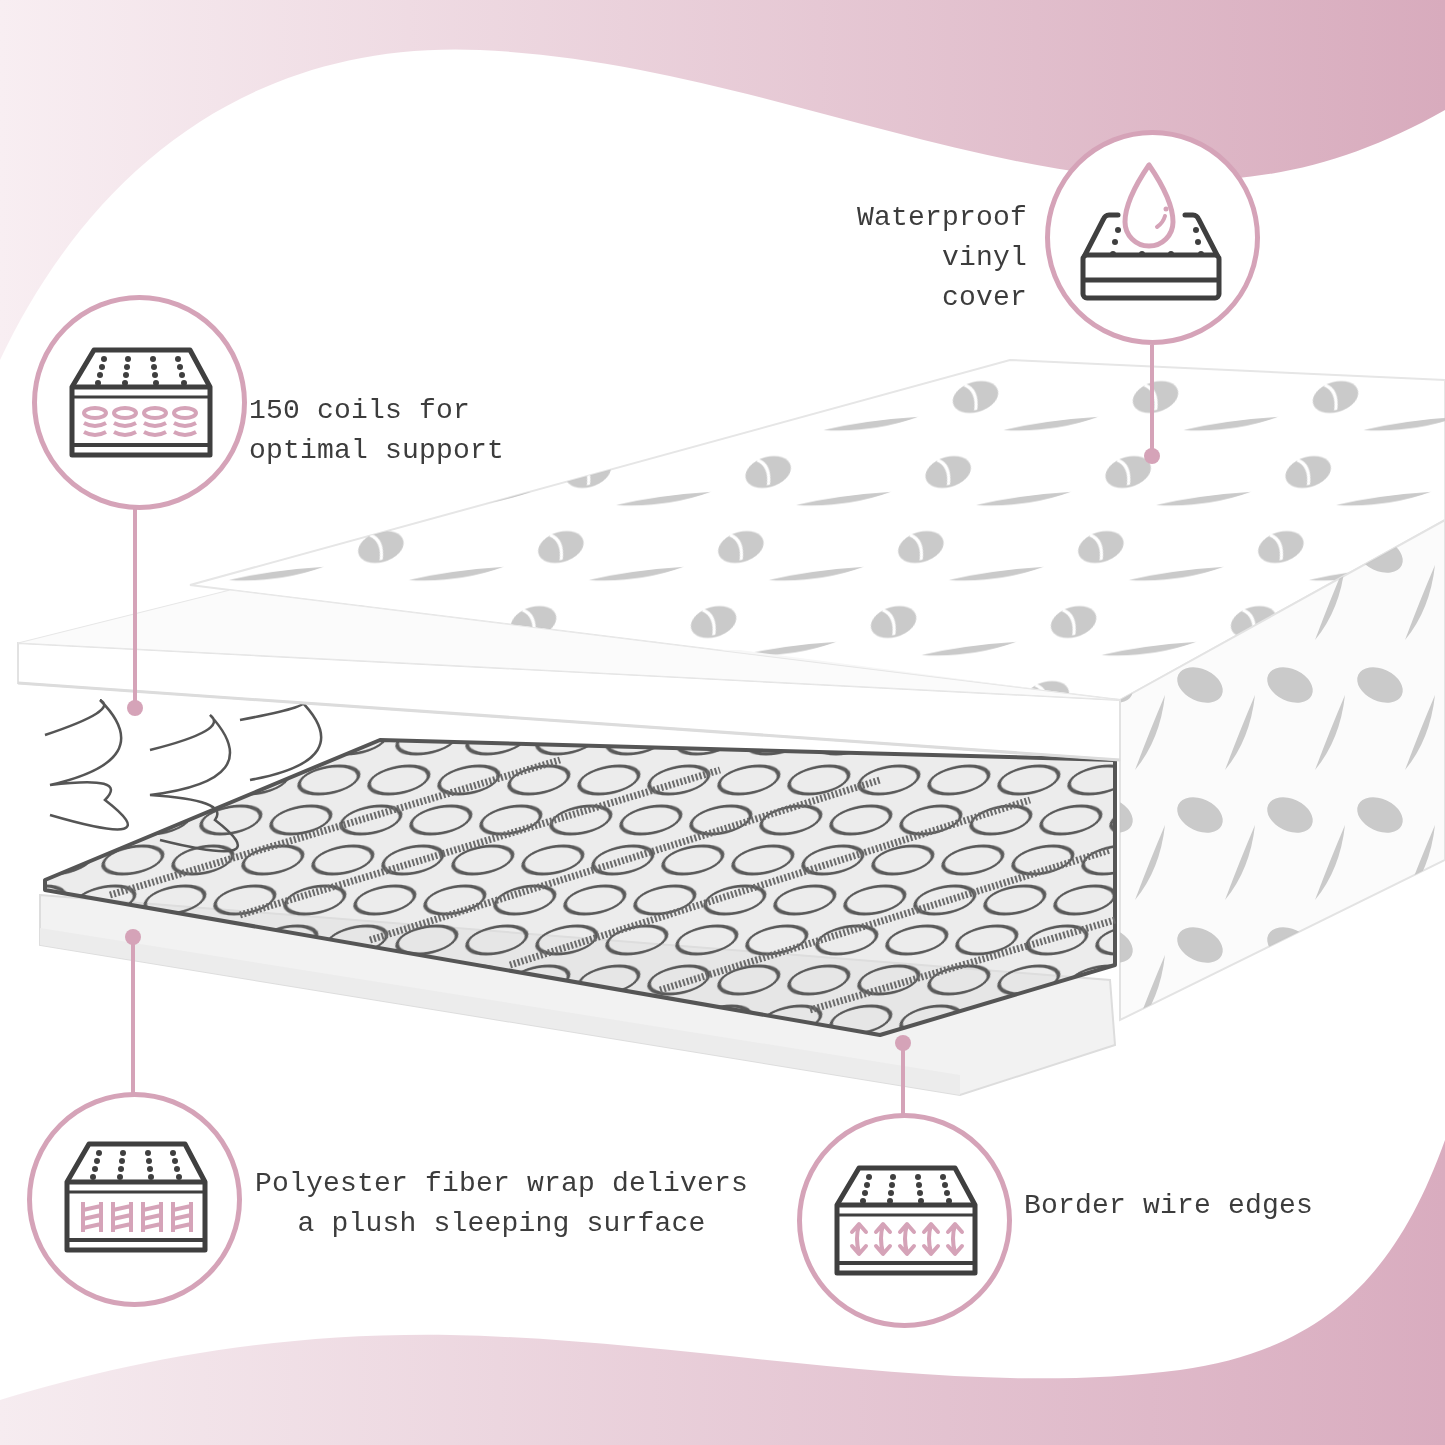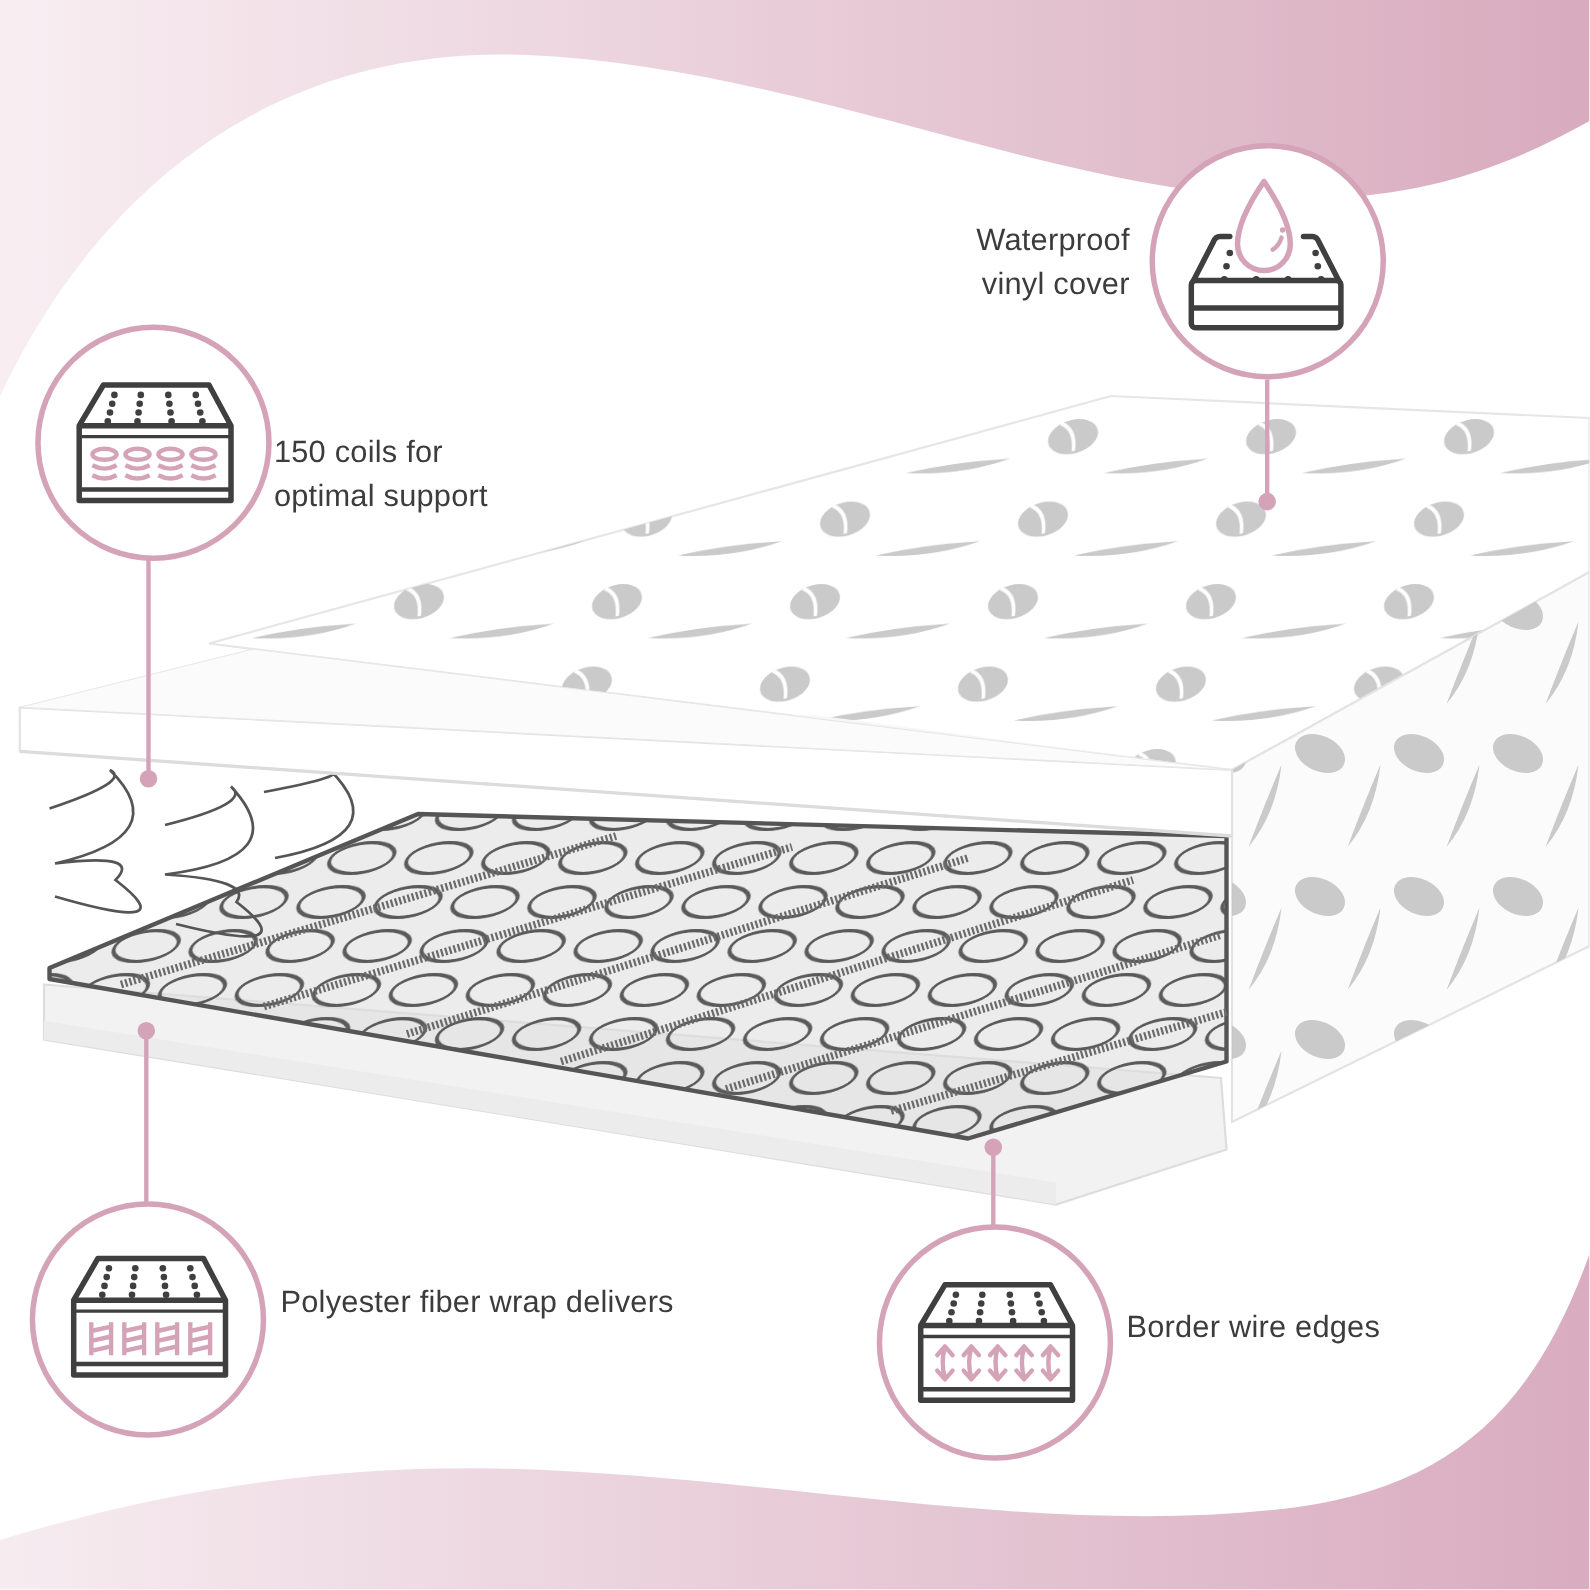--- a/index.html
+++ b/index.html
@@ -1,19 +1,19 @@
 <!DOCTYPE html>
 <html><head>
 <meta charset="utf-8">
 <style>
   html, body { margin: 0; padding: 0; }
   body { width: 1445px; height: 1445px; position: relative; overflow: hidden; background: #ffffff; font-family: "Liberation Sans", sans-serif; }
   .bg-layer { position: absolute; left: 0; top: 0; width: 1445px; height: 1445px; }
   .callout-circle { position: absolute; border: 5px solid #d5a3b8; border-radius: 50%; background: #fff; box-sizing: border-box; }
-  .callout-text { position: absolute; font-family: Liberation Sans, sans-serif; font-size: 28px; line-height: 40px; color: #3c3c3c; letter-spacing: 0.2px; }
+  .callout-text { position: absolute; font-family: Liberation Mono, monospace; font-size: 28px; line-height: 40px; color: #3c3c3c; letter-spacing: 0.2px; }
   .leader { position: absolute; background: #d5a3b8; }
   .dot { position: absolute; width: 16px; height: 16px; border-radius: 50%; background: #d5a3b8; }
 </style>
 </head>
 <body>
 
 <svg class="bg-layer" viewBox="0 0 1445 1445" width="1445" height="1445">
   <defs>
     <linearGradient id="gTop" x1="0" y1="0" x2="1" y2="0">
       <stop offset="0" stop-color="#f8eef2"></stop>
@@ -182,20 +182,21 @@
     <g fill="none" stroke="#d5a3b8" stroke-width="4">
       <path d="M56,110 V140 M74,110 V140 M56,118 L74,114 M56,127 L74,123 M56,136 L74,132"></path>
       <path d="M86,110 V140 M104,110 V140 M86,118 L104,114 M86,127 L104,123 M86,136 L104,132"></path>
       <path d="M116,110 V140 M134,110 V140 M116,118 L134,114 M116,127 L134,123 M116,136 L134,132"></path>
       <path d="M146,110 V140 M164,110 V140 M146,118 L164,114 M146,127 L164,123 M146,136 L164,132"></path>
     </g>
   </svg>
 </div>
 <div class="callout-text" style="left:255px;top:1164px;text-align:center;">
   <div>Polyester fiber wrap delivers</div>
+  <div>a plush sleeping surface</div>
 </div>
 
 <div class="callout-circle" style="left:797px;top:1113px;width:215px;height:215px;">
   <svg width="215" height="215" viewBox="0 0 215 215" style="position:absolute;left:-5px;top:-5px;">
     <path d="M62,55 H158 L178,92 V160 H40 V92 Z" fill="none" stroke="#3f3f3f" stroke-width="5" stroke-linejoin="round"></path>
     <line x1="40" y1="92" x2="178" y2="92" stroke="#3f3f3f" stroke-width="5"></line>
     <line x1="40" y1="102" x2="178" y2="102" stroke="#3f3f3f" stroke-width="3"></line>
     <line x1="40" y1="150" x2="178" y2="150" stroke="#3f3f3f" stroke-width="4"></line>
     <g fill="#3f3f3f">
       <circle cx="72" cy="64" r="3"></circle>

